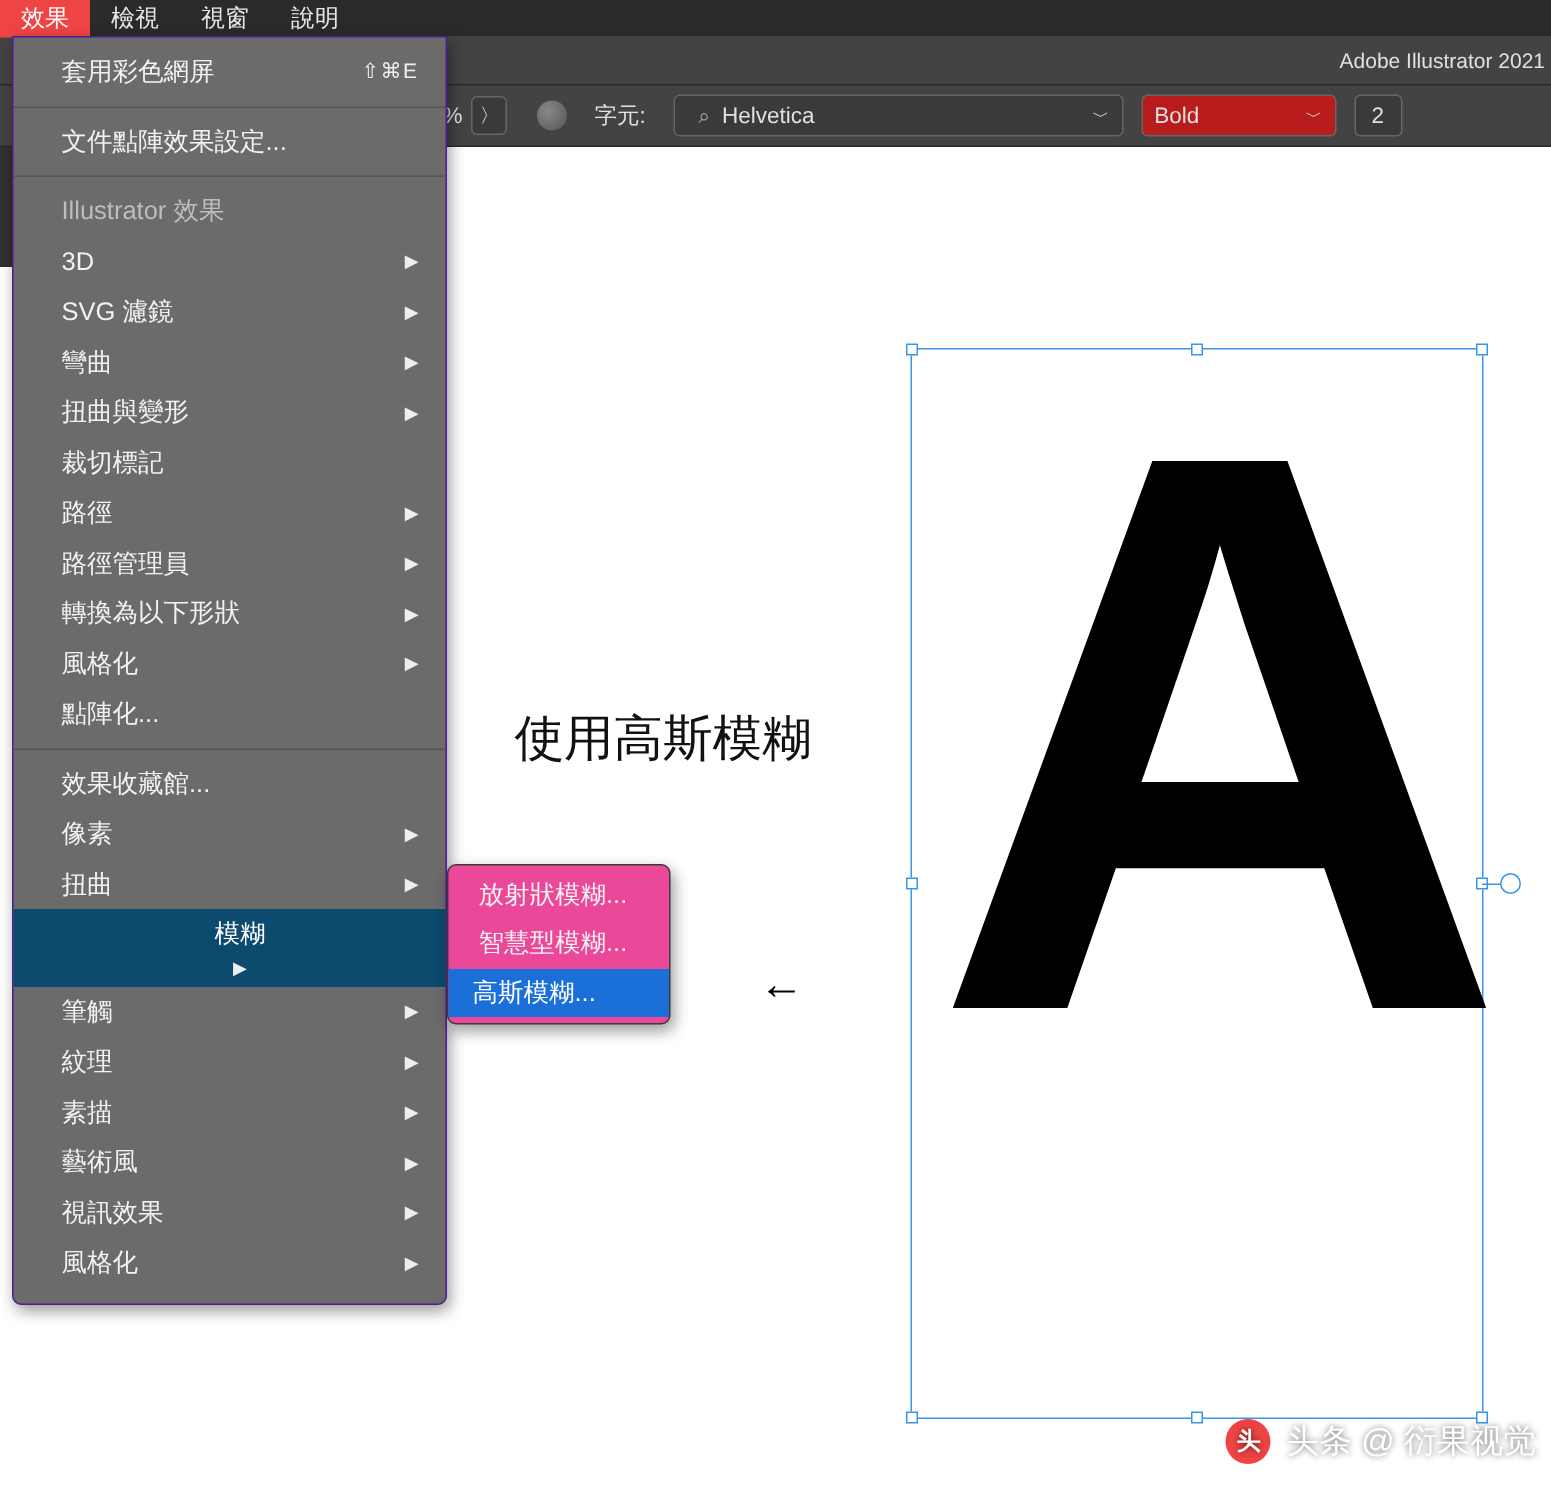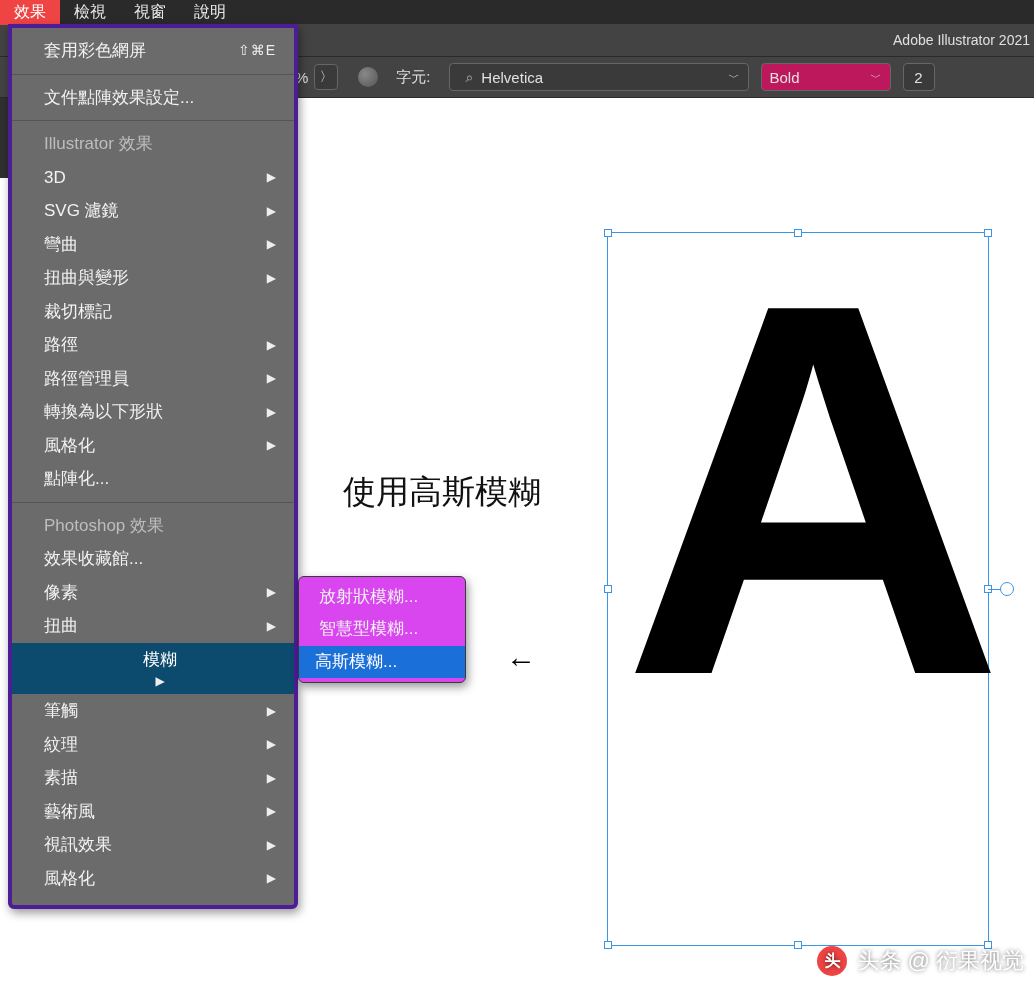--- a/index.html
+++ b/index.html
@@ -66,42 +66,42 @@
 .optbar .search-glyph { font-size: 14px; margin: 0 4px 0 8px; color:#aaa; }
 .optbar .font-dd {
   background: #3a3a3a; border: 1px solid #666; border-radius: 4px;
   height: 28px; display: flex; align-items: center;
   padding: 0 8px; flex: 0 0 300px;
   justify-content: space-between;
   margin-right: 12px;
 }
 .optbar .font-dd .caret, .optbar .weight-dd .caret { font-size: 11px; color:#ccc; }
 .optbar .weight-dd {
-  background: #be185d; border: 1px solid #666; border-radius: 4px;
+  background: #b91c1c; border: 1px solid #666; border-radius: 4px;
   height: 28px; display: flex; align-items: center;
   padding: 0 8px; width: 130px;
   justify-content: space-between;
   margin-right: 12px;
 }
 .optbar .size-box {
   background: #3a3a3a; border: 1px solid #666; border-radius: 4px;
   height: 28px; width: 32px; display: flex; align-items: center; justify-content: center;
 }
 .dark-area {
   position: absolute;
   left: 0; top: 98px;
   width: 298px; height: 80px;
   background: #303030;
 }
 .dropdown {
   position: absolute;
   left: 8px; top: 24px;
   width: 290px;
   background: #6b6b6b;
-  border: 4px solid #4c1d95;
+  border: 1px solid #4c1d95;
   border-radius: 0 0 6px 6px;
   padding: 6px 0 10px;
   box-shadow: 2px 4px 10px rgba(0,0,0,0.4);
 }
 .dd-item, .dd-header, .dd-item-sub {
   color: #f2f2f2;
   font-size: 17px;
   padding: 4px 18px 4px 32px;
   display: flex;
   align-items: center;
@@ -117,22 +117,22 @@
   color: #fff;
   flex-direction: column;
 }
 .dd-item .arrow {
   font-size: 12px;
   color: #eee;
 }
 .submenu {
   position: absolute;
   left: 298px; top: 576px;
-  width: 168px;
-  background: #d946ef;
+  width: 149px;
+  background: #ec4899;
   border: 1px solid #3a3a3a;
   border-radius: 6px;
   padding: 4px 0;
   box-shadow: 2px 4px 10px rgba(0,0,0,0.4);
 }
 .sub-item {
   color: #f2f2f2;
   font-size: 17px;
   padding: 3px 16px 3px 20px;
   line-height: 1.55;
@@ -293,21 +293,20 @@
       <span class="arrow">▶</span>
     </div>
   <div class="dd-item">
       <span>風格化</span>
       <span class="arrow">▶</span>
     </div>
   <div class="dd-item">
       <span>點陣化...</span>
     </div>
   <div class="dd-sep"></div>
-  <div class="dd-header">Photoshop 效果</div>
   <div class="dd-item">
       <span>效果收藏館...</span>
     </div>
   <div class="dd-item">
       <span>像素</span>
       <span class="arrow">▶</span>
     </div>
   <div class="dd-item">
       <span>扭曲</span>
       <span class="arrow">▶</span>

